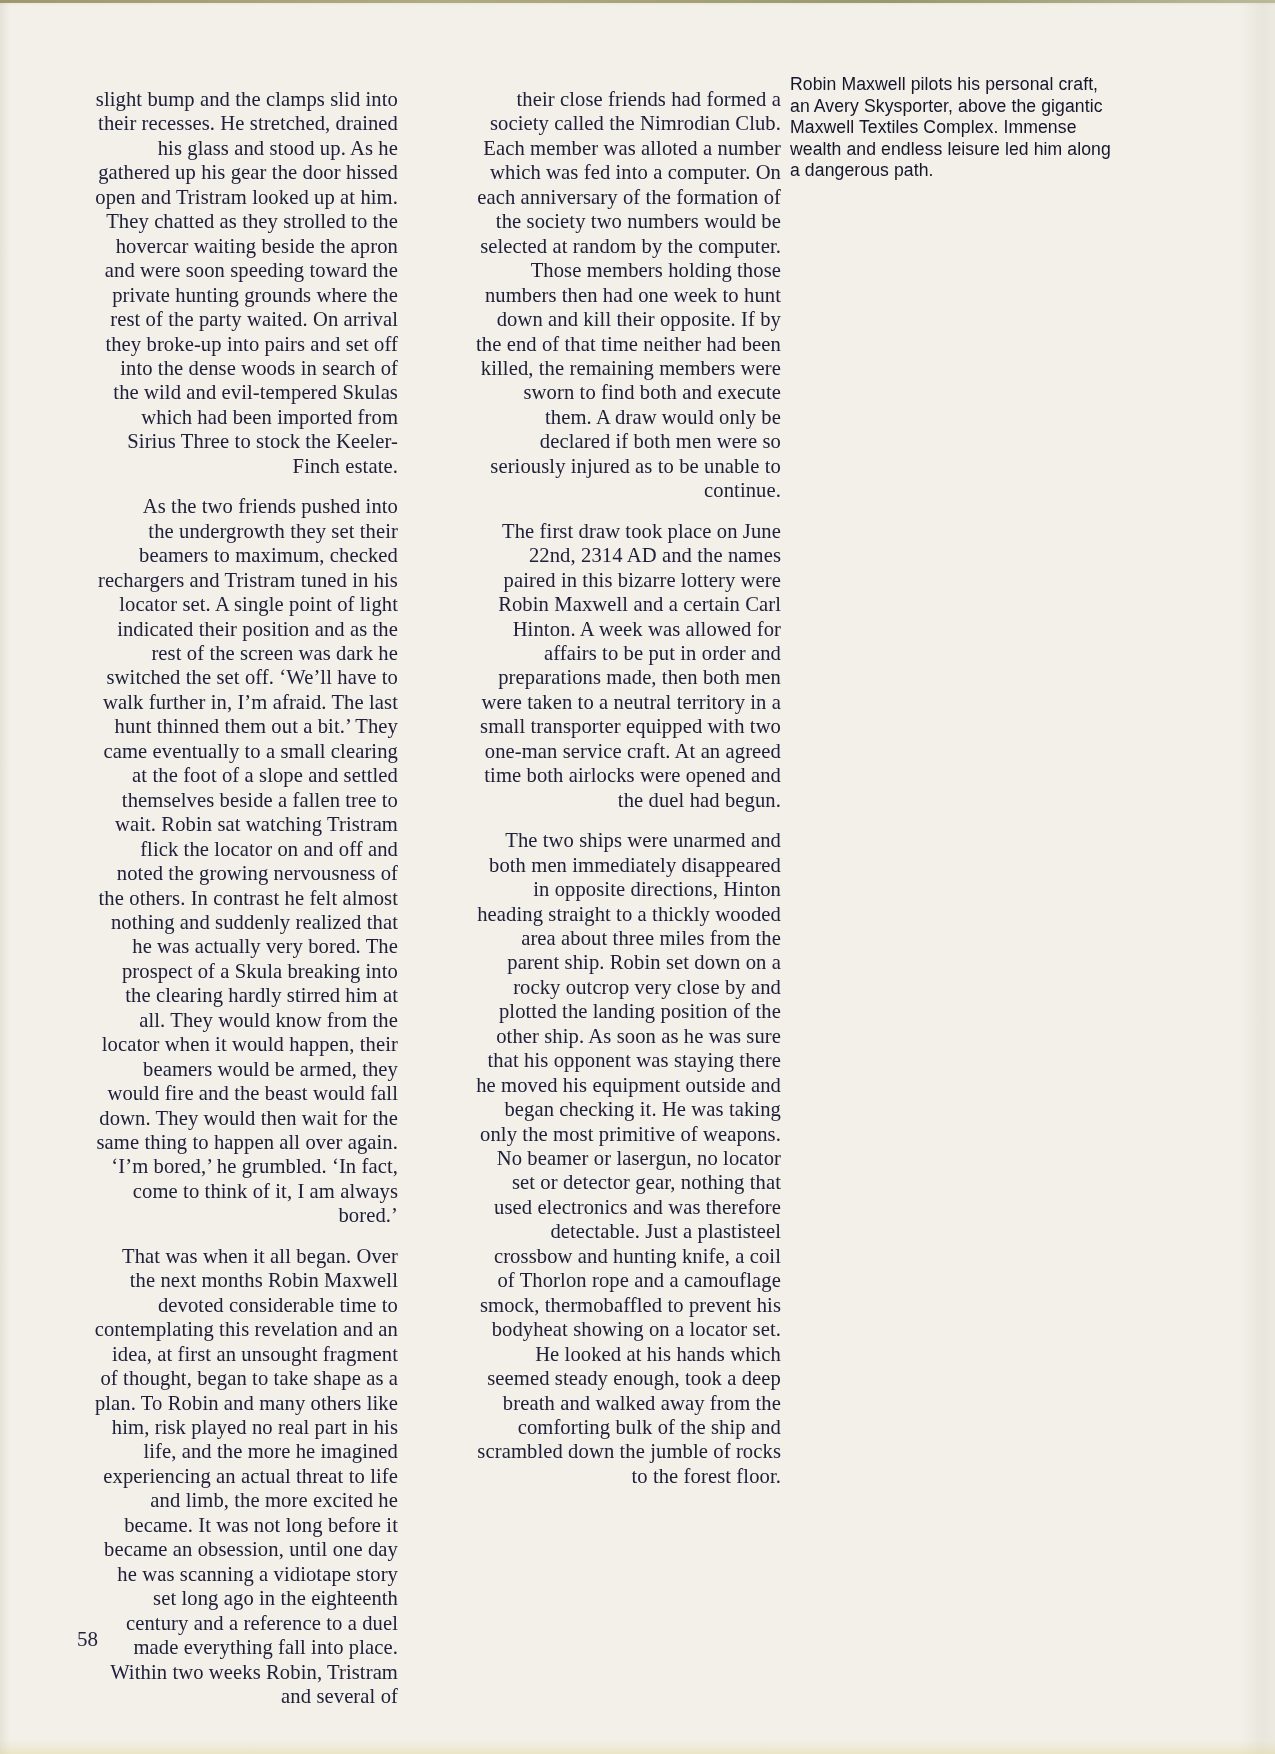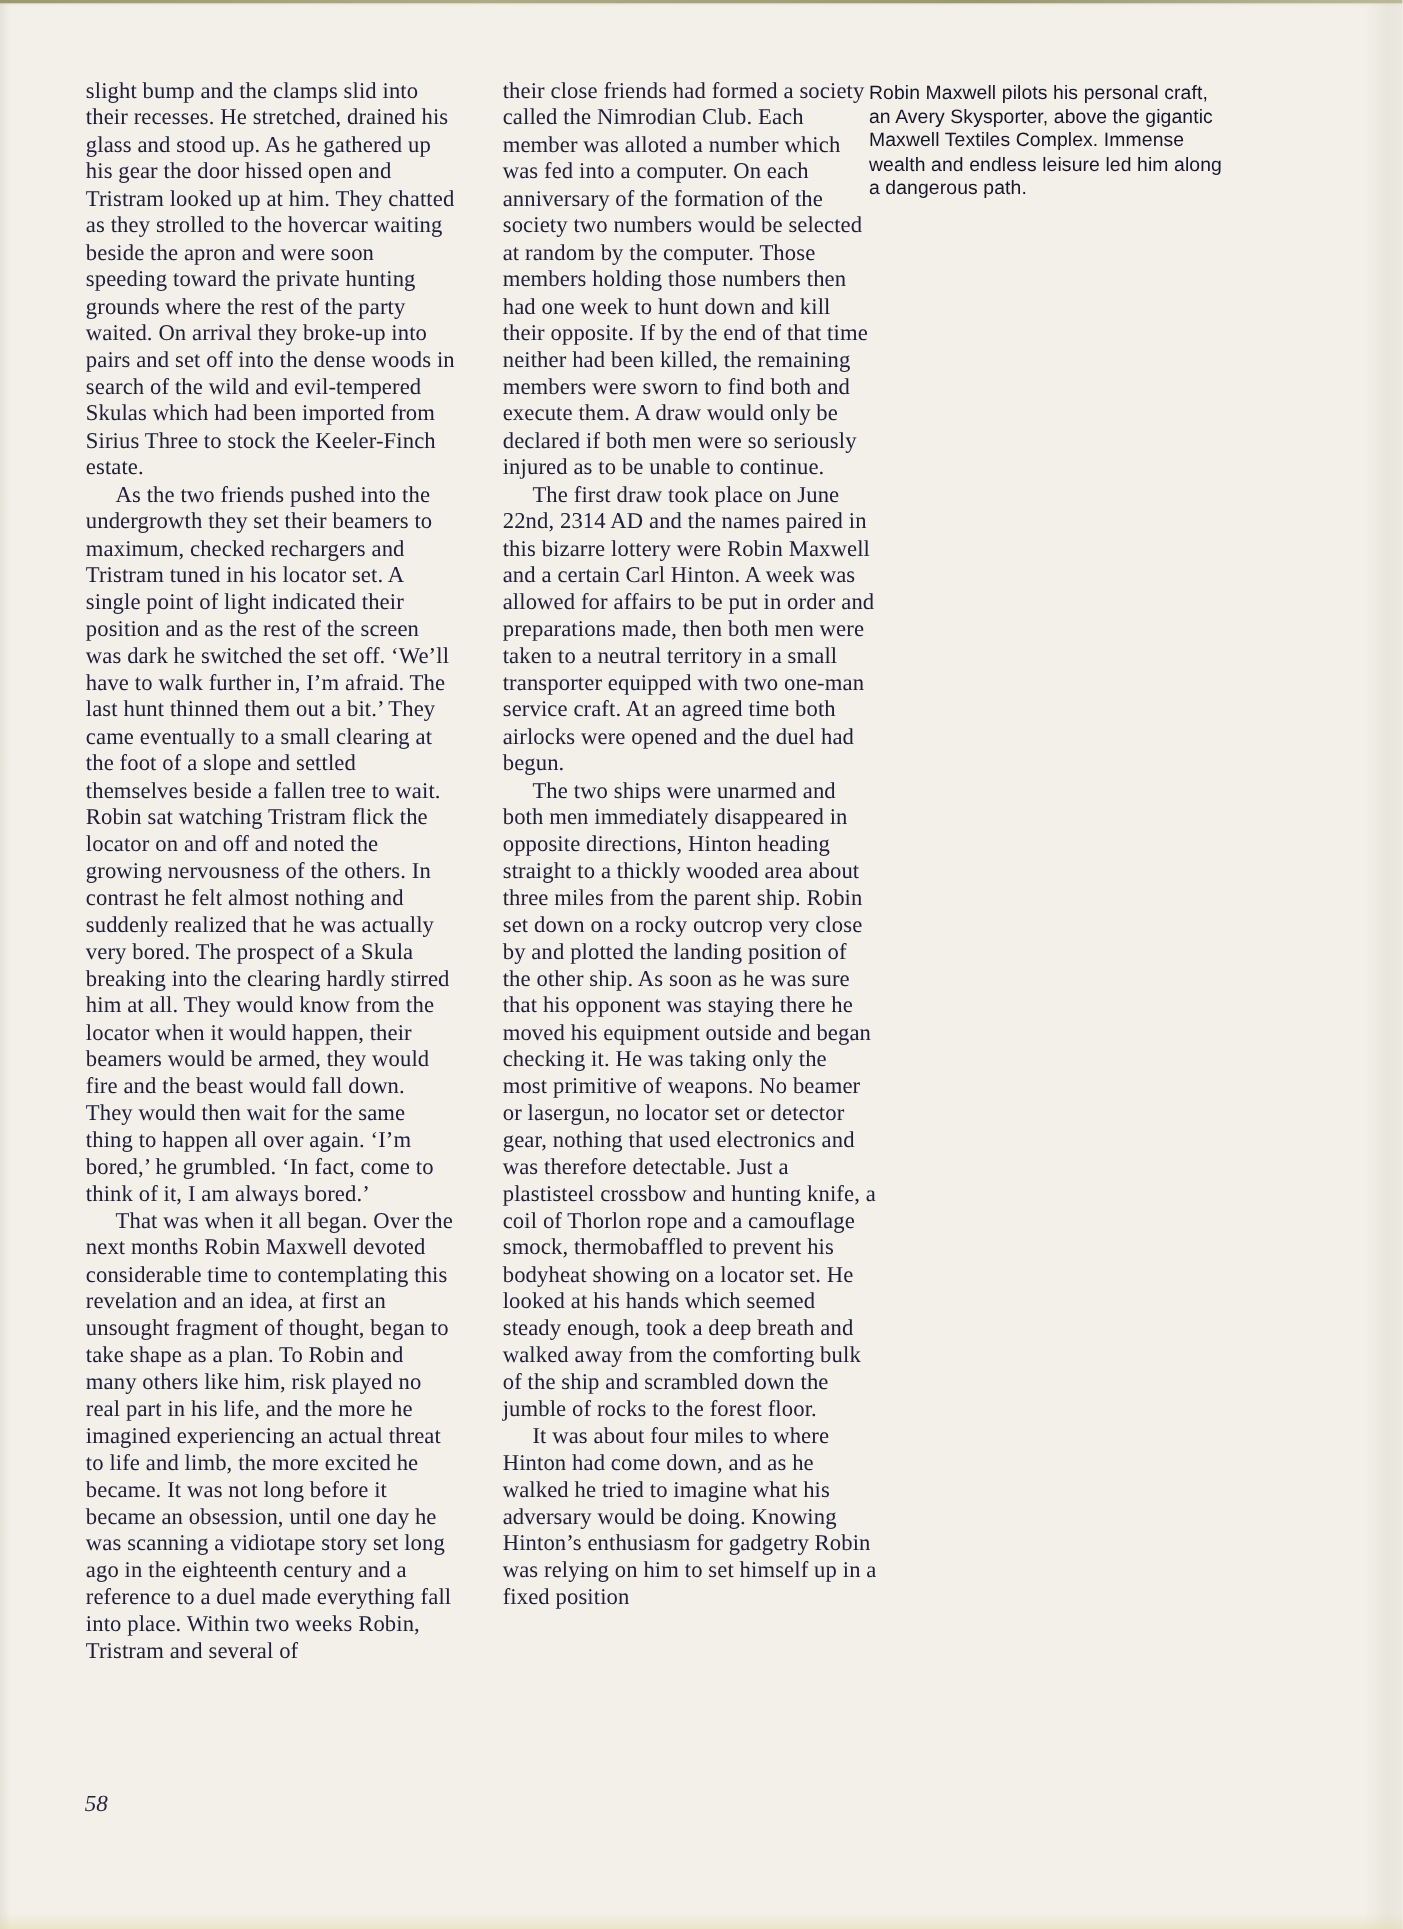--- a/index.html
+++ b/index.html
@@ -31,22 +31,23 @@
     top: 71px;
     color: #20203a;
     font-size: 20.6px;
     line-height: 24.45px;
     text-align: left;
     letter-spacing: 0.1px;
   }
   .col-left   { left: 78px;  width: 336px; }
   .col-middle { left: 457px; width: 340px; }
   .text-column p {
-    margin: 0;
+    margin: 16px;
     padding: 0;
+    text-align: right;
   }
   .text-column p.indent {
     text-indent: 27px;
     font-family: Liberation Serif, serif;
   }
   .caption {
     position: absolute;
     left: 790px;
     top: 74px;
     width: 330px;
@@ -56,36 +57,34 @@
     line-height: 21.6px;
     color: #15152b;
     letter-spacing: 0.1px;
   }
   .page-number {
     position: absolute;
     left: 77px;
     top: 1627px;
     font-size: 21px;
     color: #23233c;
-    font-style: italic;
   }
 </style>
 </head>
 <body>
 
 <div class="top-edge-line"></div>
 
 <div class="text-column col-left">
   <p>slight bump and the clamps slid into their recesses. He stretched, drained his glass and stood up. As he gathered up his gear the door hissed open and Tristram looked up at him. They chatted as they strolled to the hovercar waiting beside the apron and were soon speeding toward the private hunting grounds where the rest of the party waited. On arrival they broke-up into pairs and set off into the dense woods in search of the wild and evil-tempered Skulas which had been imported from Sirius Three to stock the Keeler-Finch estate.</p>
   <p class="indent">As the two friends pushed into the undergrowth they set their beamers to maximum, checked rechargers and Tristram tuned in his locator set. A single point of light indicated their position and as the rest of the screen was dark he switched the set off. ‘We’ll have to walk further in, I’m afraid. The last hunt thinned them out a bit.’ They came eventually to a small clearing at the foot of a slope and settled themselves beside a fallen tree to wait. Robin sat watching Tristram flick the locator on and off and noted the growing nervousness of the others. In contrast he felt almost nothing and suddenly realized that he was actually very bored. The prospect of a Skula breaking into the clearing hardly stirred him at all. They would know from the locator when it would happen, their beamers would be armed, they would fire and the beast would fall down. They would then wait for the same thing to happen all over again. ‘I’m bored,’ he grumbled. ‘In fact, come to think of it, I am always bored.’</p>
   <p class="indent">That was when it all began. Over the next months Robin Maxwell devoted considerable time to contemplating this revelation and an idea, at first an unsought fragment of thought, began to take shape as a plan. To Robin and many others like him, risk played no real part in his life, and the more he imagined experiencing an actual threat to life and limb, the more excited he became. It was not long before it became an obsession, until one day he was scanning a vidiotape story set long ago in the eighteenth century and a reference to a duel made everything fall into place. Within two weeks Robin, Tristram and several of</p>
 </div>
 
 <div class="text-column col-middle">
   <p>their close friends had formed a society called the Nimrodian Club. Each member was alloted a number which was fed into a computer. On each anniversary of the formation of the society two numbers would be selected at random by the computer. Those members holding those numbers then had one week to hunt down and kill their opposite. If by the end of that time neither had been killed, the remaining members were sworn to find both and execute them. A draw would only be declared if both men were so seriously injured as to be unable to continue.</p>
   <p class="indent">The first draw took place on June 22nd, 2314 AD and the names paired in this bizarre lottery were Robin Maxwell and a certain Carl Hinton. A week was allowed for affairs to be put in order and preparations made, then both men were taken to a neutral territory in a small transporter equipped with two one-man service craft. At an agreed time both airlocks were opened and the duel had begun.</p>
   <p class="indent">The two ships were unarmed and both men immediately disappeared in opposite directions, Hinton heading straight to a thickly wooded area about three miles from the parent ship. Robin set down on a rocky outcrop very close by and plotted the landing position of the other ship. As soon as he was sure that his opponent was staying there he moved his equipment outside and began checking it. He was taking only the most primitive of weapons. No beamer or lasergun, no locator set or detector gear, nothing that used electronics and was therefore detectable. Just a plastisteel crossbow and hunting knife, a coil of Thorlon rope and a camouflage smock, thermobaffled to prevent his bodyheat showing on a locator set. He looked at his hands which seemed steady enough, took a deep breath and walked away from the comforting bulk of the ship and scrambled down the jumble of rocks to the forest floor.</p>
-  <p class="indent">It was about four miles to where Hinton had come down, and as he walked he tried to imagine what his adversary would be doing. Knowing Hinton’s enthusiasm for gadgetry Robin was relying on him to set himself up in a fixed position</p>
 </div>
 
 <div class="caption">Robin Maxwell pilots his personal craft, an Avery Skysporter, above the gigantic Maxwell Textiles Complex. Immense wealth and endless leisure led him along a dangerous path.</div>
 
 <div class="page-number">58</div>
 
 </body></html>

